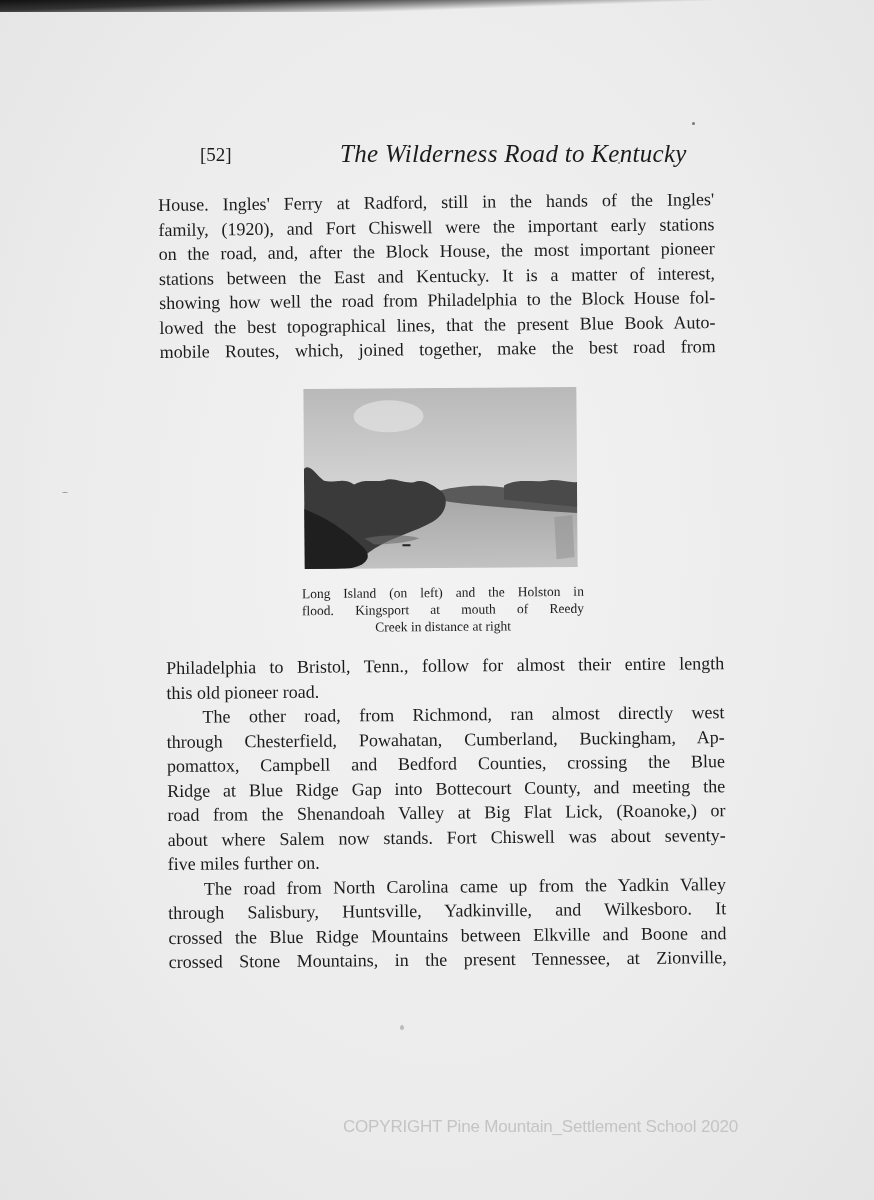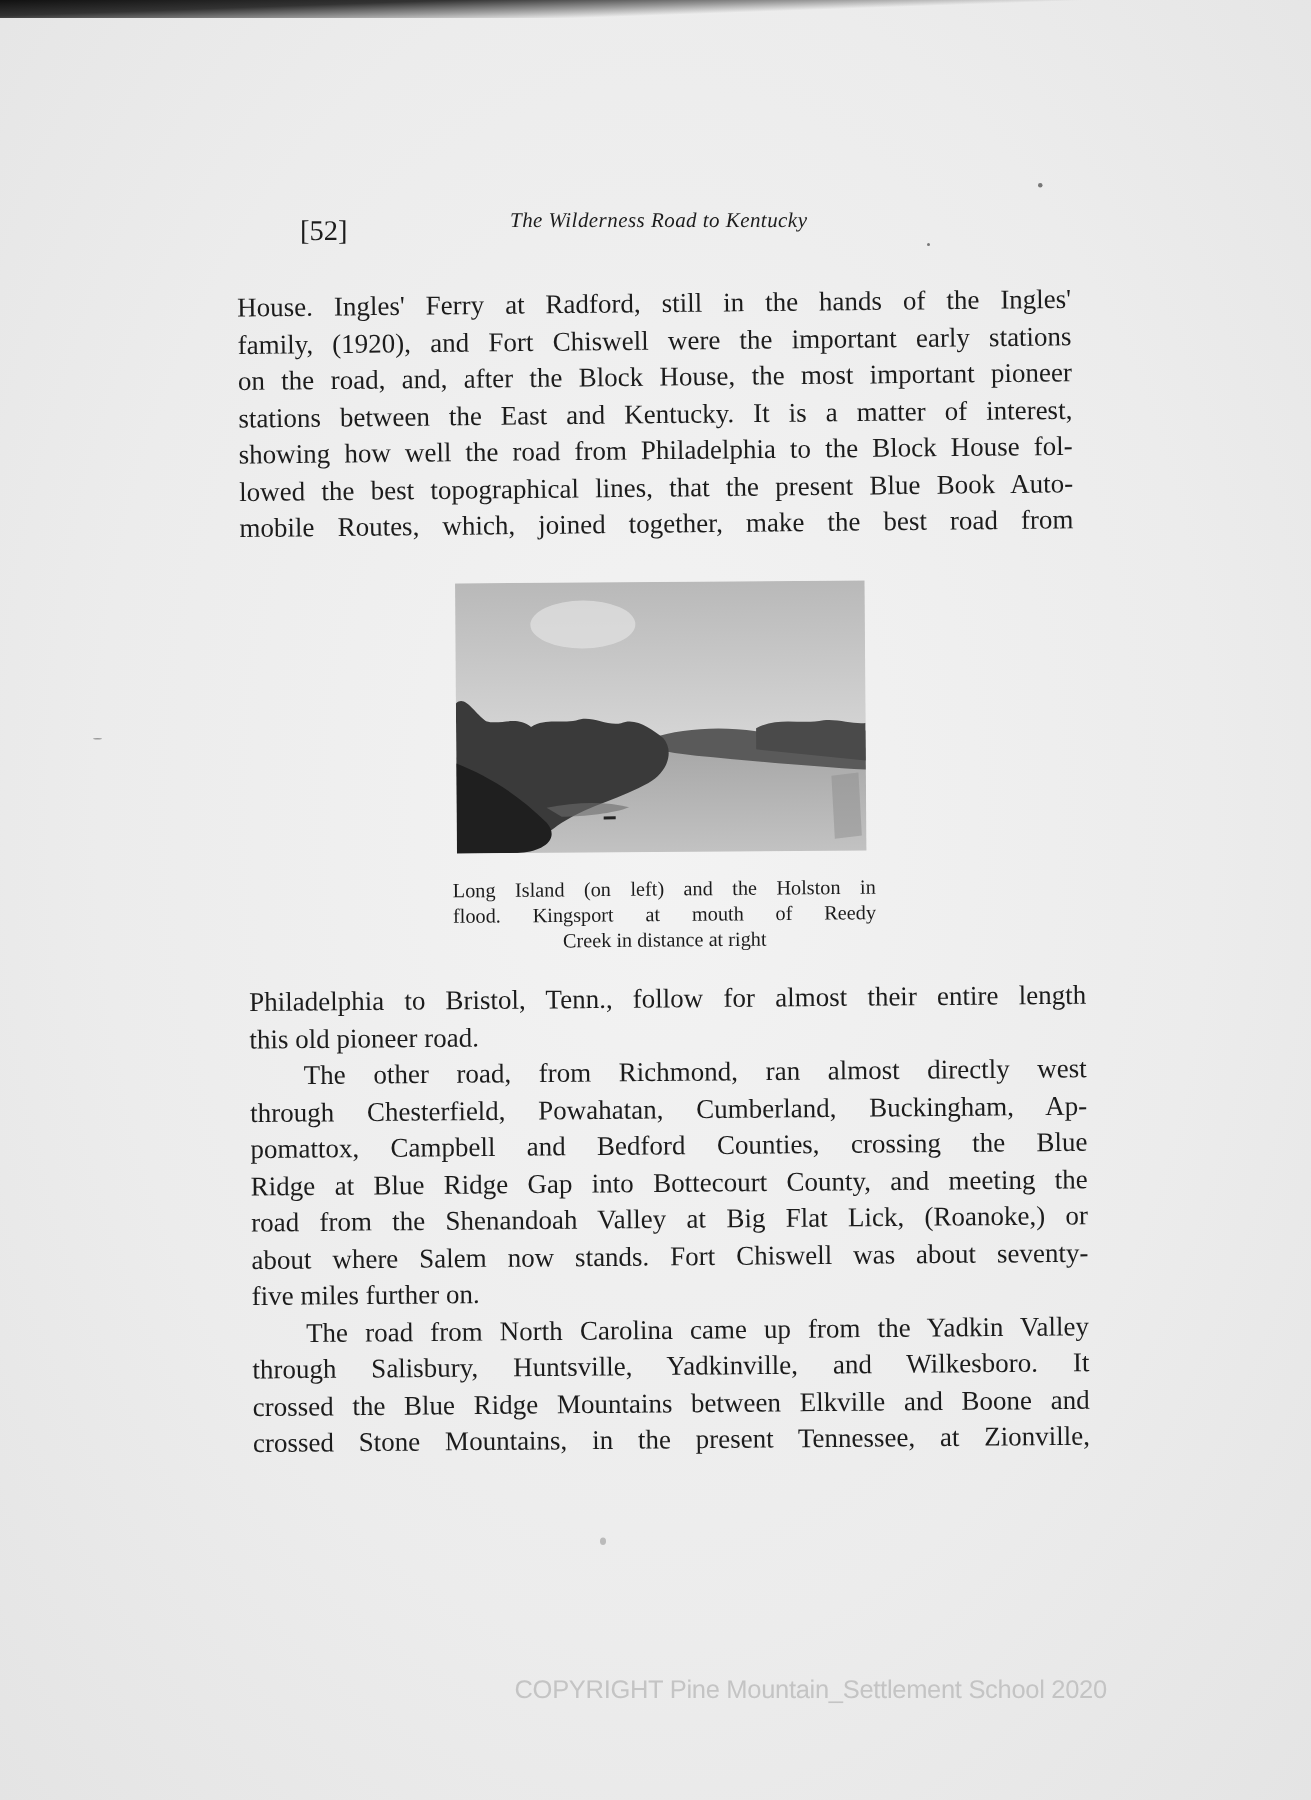--- a/index.html
+++ b/index.html
@@ -20,21 +20,21 @@
     }
     .header {
       position: absolute; top: 140px; left: 152px; width: 580px; height: 26px; margin-left: 48px;
     }
     .page-number {
       position: absolute; left: 0; top: 4px;
       font-family: "Liberation Serif", serif; font-size: 19px; color: #1c1c1c;
     }
     .running-title {
       position: absolute; left: 140px; top: 0;
-      font-family: "Liberation Serif", serif; font-style: italic; font-size: 14px;
+      font-family: "Liberation Serif", serif; font-style: italic; font-size: 25px;
       letter-spacing: 0.3px; color: #1c1c1c;
     }
     .text-block {
       position: absolute;
       font-family: "Liberation Serif", serif;
       font-size: 18px;
       line-height: 24.5px;
       color: #1c1c1c;
       text-align: justify;
     }

